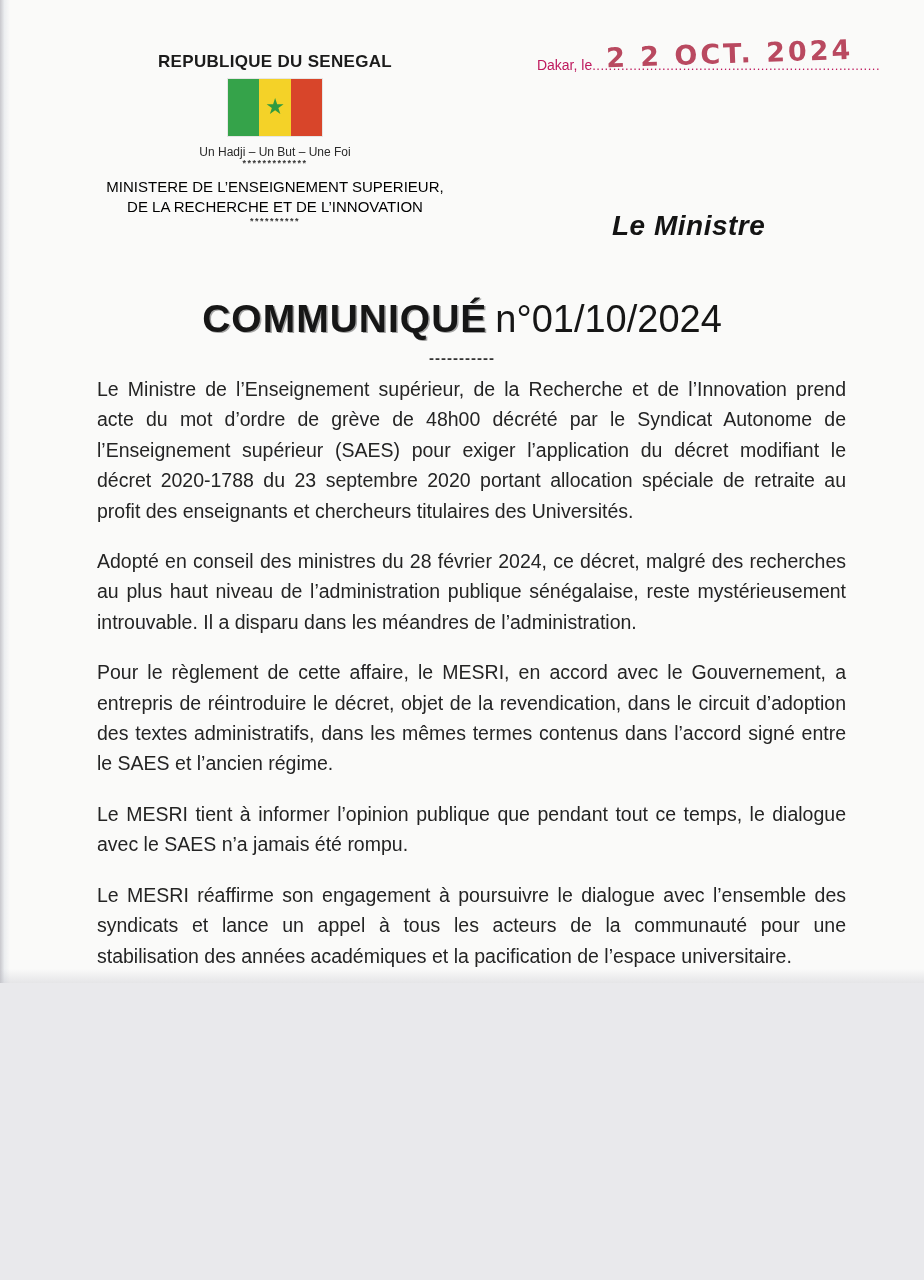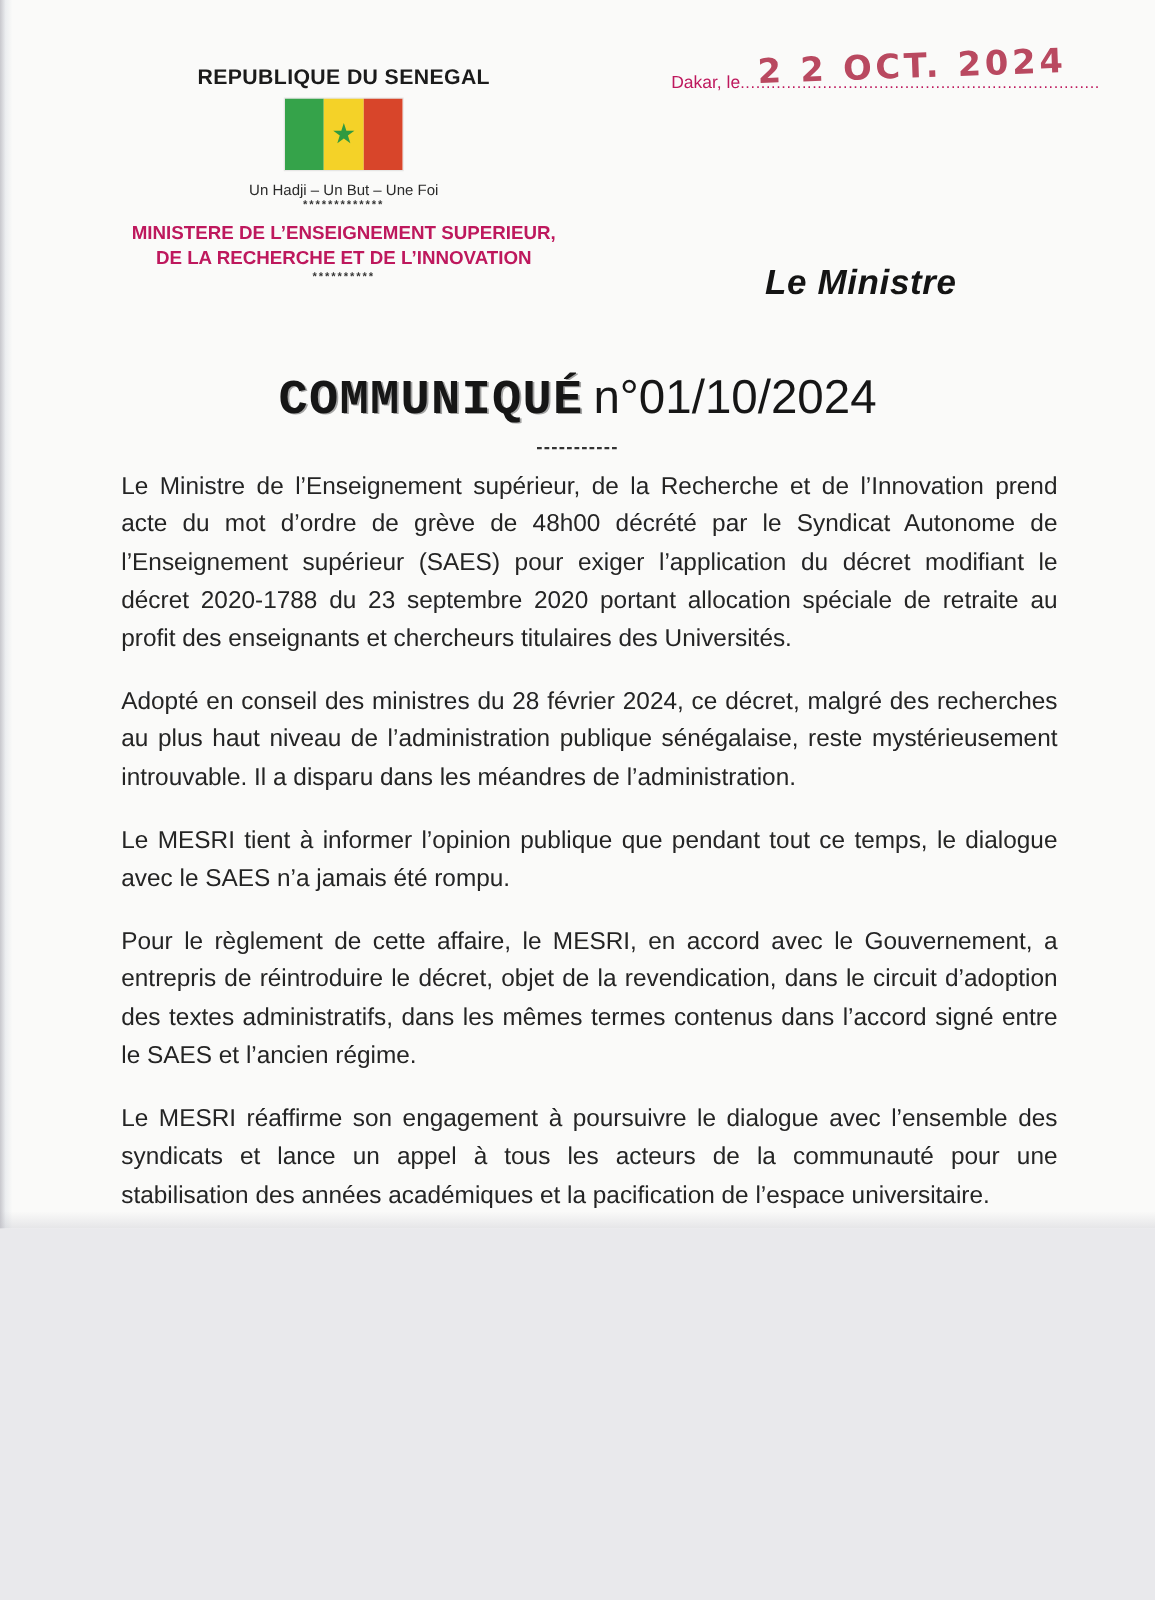--- a/index.html
+++ b/index.html
@@ -37,21 +37,21 @@
   .flag .band { flex:1 1 0; }
   .band-green { background:#35a34a; }
   .band-yellow { background:#f4d228; }
   .band-red { background:#d8452a; }
   .flag .star {
     position:absolute; left:50%; top:50%; transform:translate(-50%,-54%);
     color:#2f9a40; font-size:22px; line-height:1;
   }
   .motto { margin-top:9px; font-size:12px; color:#2a2a2a; }
   .stars { font-size:9px; font-weight:bold; letter-spacing:1.5px; line-height:9px; color:#333; }
-  .ministry { margin-top:9px; font-size:15px; font-weight:bold; line-height:20px; color:#be185d; }
+  .ministry { margin-top:9px; font-size:15px; font-weight:normal; line-height:20px; color:#000000; }
 
   
   .dakar {
     position:absolute; left:534px; top:57px; width:346px;
     font-size:14px; color:#be185d; white-space:nowrap; overflow:hidden;text-align:right;
   }
   .dakar .dots { letter-spacing:.5px; font-size:13px; }
   .date-stamp {
     position:absolute; left:606px; top:38px;
     font-family:"DejaVu Sans", sans-serif;
@@ -64,21 +64,21 @@
     font-size:28px; font-weight:bold; font-style:italic; color:#141414;
     letter-spacing:.5px;
   }
 
   
   .title-row {
     position:absolute; left:0; top:297px; width:100%; text-align:center;
     white-space:nowrap; color:#161616;
   }
   .title-word {
-    font-family:Liberation Mono, monospace; font-weight:bold; font-size:39px;
+    font-family:Liberation Sans, sans-serif; font-weight:bold; font-size:39px;
     letter-spacing:1px; text-shadow:1.5px 1px 0 rgba(60,60,60,.45);
   }
   .title-num { font-family:"Liberation Sans", sans-serif; font-size:38px; font-weight:500; margin-left:8px; }
   .title-dashes {
     position:absolute; left:0; top:349px; width:100%; text-align:center;
     font-size:15px; font-weight:bold; letter-spacing:1px; color:#333;
   }
 
   
   .body-text {
@@ -128,22 +128,22 @@
   <div class="le-ministre">Le Ministre</div>
 
   <div class="title-row">
     <span class="title-word">COMMUNIQUÉ</span><span class="title-num">n°01/10/2024</span>
   </div>
   <div class="title-dashes">-----------</div>
 
   <div class="body-text">
     <p>Le Ministre de l’Enseignement supérieur, de la Recherche et de l’Innovation prend acte du mot d’ordre de grève de 48h00 décrété par le Syndicat Autonome de l’Enseignement supérieur (SAES) pour exiger l’application du décret modifiant le décret 2020-1788 du 23 septembre 2020 portant allocation spéciale de retraite au profit des enseignants et chercheurs titulaires des Universités.</p>
     <p>Adopté en conseil des ministres du 28 février 2024, ce décret, malgré des recherches au plus haut niveau de l’administration publique sénégalaise, reste mystérieusement introuvable. Il a disparu dans les méandres de l’administration.</p>
+    <p>Pour le règlement de cette affaire, le MESRI, en accord avec le Gouvernement, a entrepris de réintroduire le décret, objet de la revendication, dans le circuit d’adoption des textes administratifs, dans les mêmes termes contenus dans l’accord signé entre le SAES et l’ancien régime.</p>
     <p>Le MESRI tient à informer l’opinion publique que pendant tout ce temps, le dialogue avec le SAES n’a jamais été rompu.</p>
-    <p>Pour le règlement de cette affaire, le MESRI, en accord avec le Gouvernement, a entrepris de réintroduire le décret, objet de la revendication, dans le circuit d’adoption des textes administratifs, dans les mêmes termes contenus dans l’accord signé entre le SAES et l’ancien régime.</p>
     <p>Le MESRI réaffirme son engagement à poursuivre le dialogue avec l’ensemble des syndicats et lance un appel à tous les acteurs de la communauté pour une stabilisation des années académiques et la pacification de l’espace universitaire.</p>
   </div>
 
   <svg class="round-stamp" width="240" height="240" viewBox="0 0 240 240">
     <defs>
       <path id="arcTop" d="M 39 74 A 93 93 0 0 1 201 74" fill="none"></path>
       <path id="arcBottom" d="M 28.5 104 A 92 92 0 1 0 211.5 104" fill="none"></path>
     </defs>
     <circle cx="120" cy="120" r="111" fill="none" stroke="#b5405f" stroke-width="3.4"></circle>
     <circle cx="120" cy="120" r="77" fill="none" stroke="#b5405f" stroke-width="2.6"></circle>

